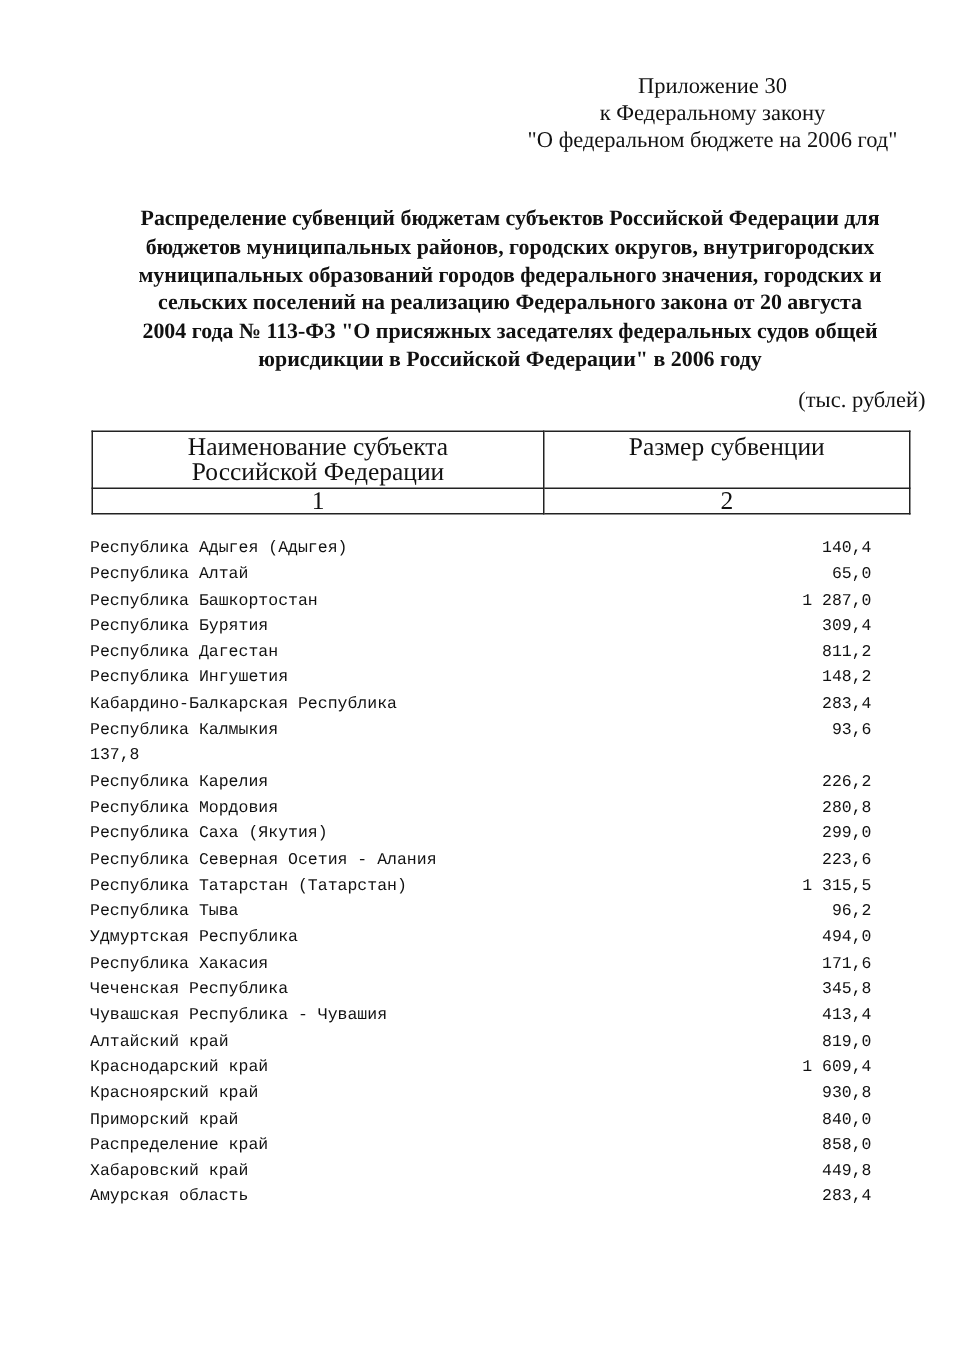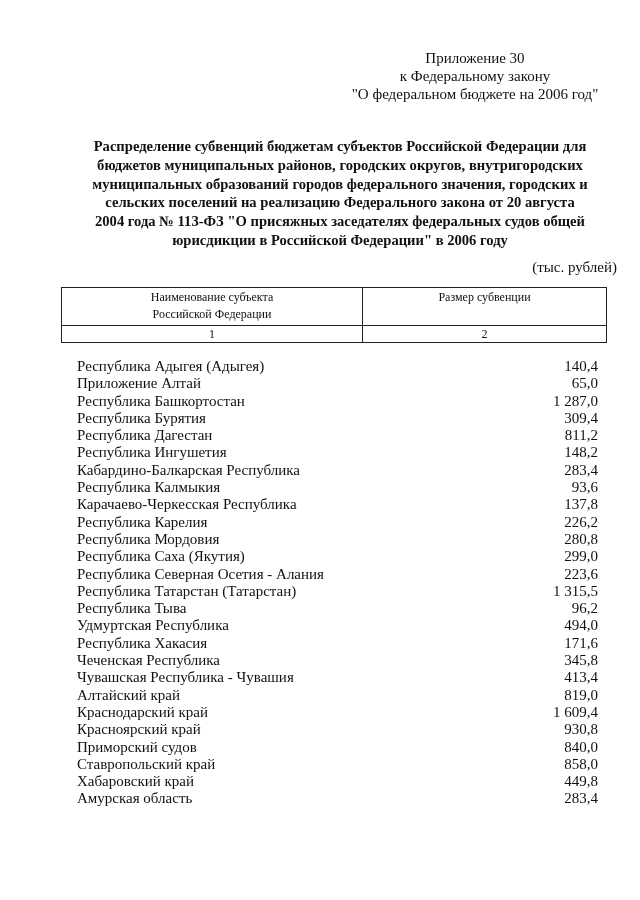--- a/index.html
+++ b/index.html
@@ -16,32 +16,33 @@
   .title {
     position: absolute; top: 137px; left: 62px; width: 556px;
     text-align: center; font-weight: bold; font-size: 14.6px; line-height: 18.8px;
   }
   .title div { white-space: nowrap; }
   .units {
     position: absolute; top: 259px; right: 23px; font-size: 15px;
   }
   table.hdr {
     position: absolute; top: 287px; left: 61px; width: 546px;
-    border-collapse: collapse; font-size: 12px;
+    border-collapse: collapse; font-size: 17px;
   }
   table.hdr td {
     border: 1px solid #222; text-align: center; vertical-align: top;
     padding: 0; line-height: 17px;
   }
   table.hdr td.c1 { width: 300px; }
   table.hdr tr.h td { height: 36px; padding-top: 1px; }
   table.hdr tr.n td { height: 16px; line-height: 16px; }
   .rows {
-    position: absolute; top: 358px; left: 77px; width: 521px;
-    font-size: 15px;
+    position: absolute; top: 358px; left: 60px; width: 521px;
+    font-size: 11px;
+    font-family: Liberation Mono, monospace;
   }
   .row { display: flex; justify-content: space-between; height: 17.3px; line-height: 17.3px; }
   .row .v { text-align: right; }
 </style>
 </head>
 <body>
 
 <div class="appendix">
   <div>Приложение 30</div>
   <div>к Федеральному закону</div>
@@ -74,21 +75,21 @@
   </tr>
 </tbody>
   </table>
 
 <div class="rows">
   <div class="row">
       <span>Республика Адыгея (Адыгея)</span>
       <span class="v">140,4</span>
     </div>
   <div class="row">
-      <span>Приложение Алтай</span>
+      <span>Республика Алтай</span>
       <span class="v">65,0</span>
     </div>
   <div class="row">
       <span>Республика Башкортостан</span>
       <span class="v">1 287,0</span>
     </div>
   <div class="row">
       <span>Республика Бурятия</span>
       <span class="v">309,4</span>
     </div>
@@ -102,21 +103,20 @@
     </div>
   <div class="row">
       <span>Кабардино-Балкарская Республика</span>
       <span class="v">283,4</span>
     </div>
   <div class="row">
       <span>Республика Калмыкия</span>
       <span class="v">93,6</span>
     </div>
   <div class="row">
-      <span>Карачаево-Черкесская Республика</span>
       <span class="v">137,8</span>
     </div>
   <div class="row">
       <span>Республика Карелия</span>
       <span class="v">226,2</span>
     </div>
   <div class="row">
       <span>Республика Мордовия</span>
       <span class="v">280,8</span>
     </div>
@@ -158,25 +158,25 @@
     </div>
   <div class="row">
       <span>Краснодарский край</span>
       <span class="v">1 609,4</span>
     </div>
   <div class="row">
       <span>Красноярский край</span>
       <span class="v">930,8</span>
     </div>
   <div class="row">
-      <span>Приморский судов</span>
+      <span>Приморский край</span>
       <span class="v">840,0</span>
     </div>
   <div class="row">
-      <span>Ставропольский край</span>
+      <span>Распределение край</span>
       <span class="v">858,0</span>
     </div>
   <div class="row">
       <span>Хабаровский край</span>
       <span class="v">449,8</span>
     </div>
   <div class="row">
       <span>Амурская область</span>
       <span class="v">283,4</span>
     </div>

